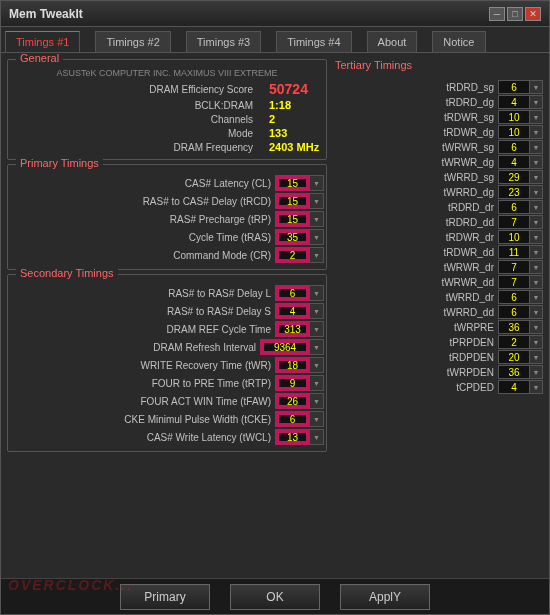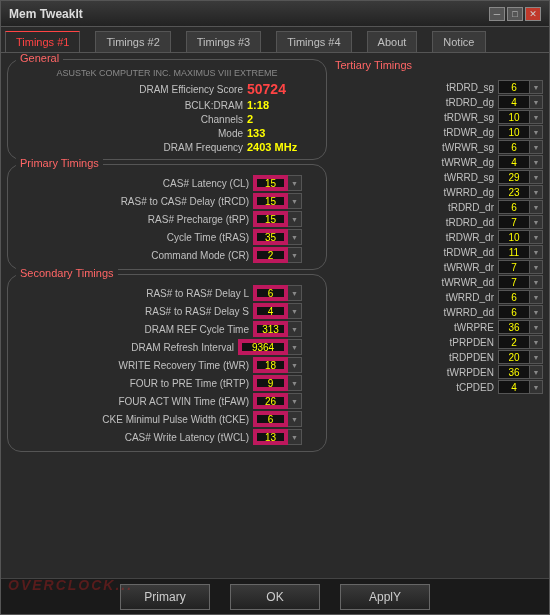--- a/index.html
+++ b/index.html
@@ -89,42 +89,42 @@
       gap: 4px;
     }
     .right-panel {
       width: 210px;
       display: flex;
       flex-direction: column;
       gap: 2px;
     }
     .group-box {
       border: 1px solid #555;
-      border-radius: 14px;
-      padding: 4px 24px;
+      border-radius: 2px;
+      padding: 4px 2px;
       position: relative;
     }
     .group-label {
       position: absolute;
       top: -8px;
       left: 8px;
       background: #2a2a2a;
       padding: 0 4px;
       color: #ff6666;
       font-size: 11px;
     }
     .general-box {
       padding-top: 8px;
     }
     .general-row {
       display: flex;
       align-items: center;
       justify-content: flex-end;
       margin-bottom: 2px;
-      gap: 4px;
+      gap: 16px;
     }
     .general-label {
       text-align: right;
       color: #c0c0c0;
       font-size: 10px;
     }
     .general-value {
       color: #ffff00;
       font-size: 11px;
       font-weight: bold;

